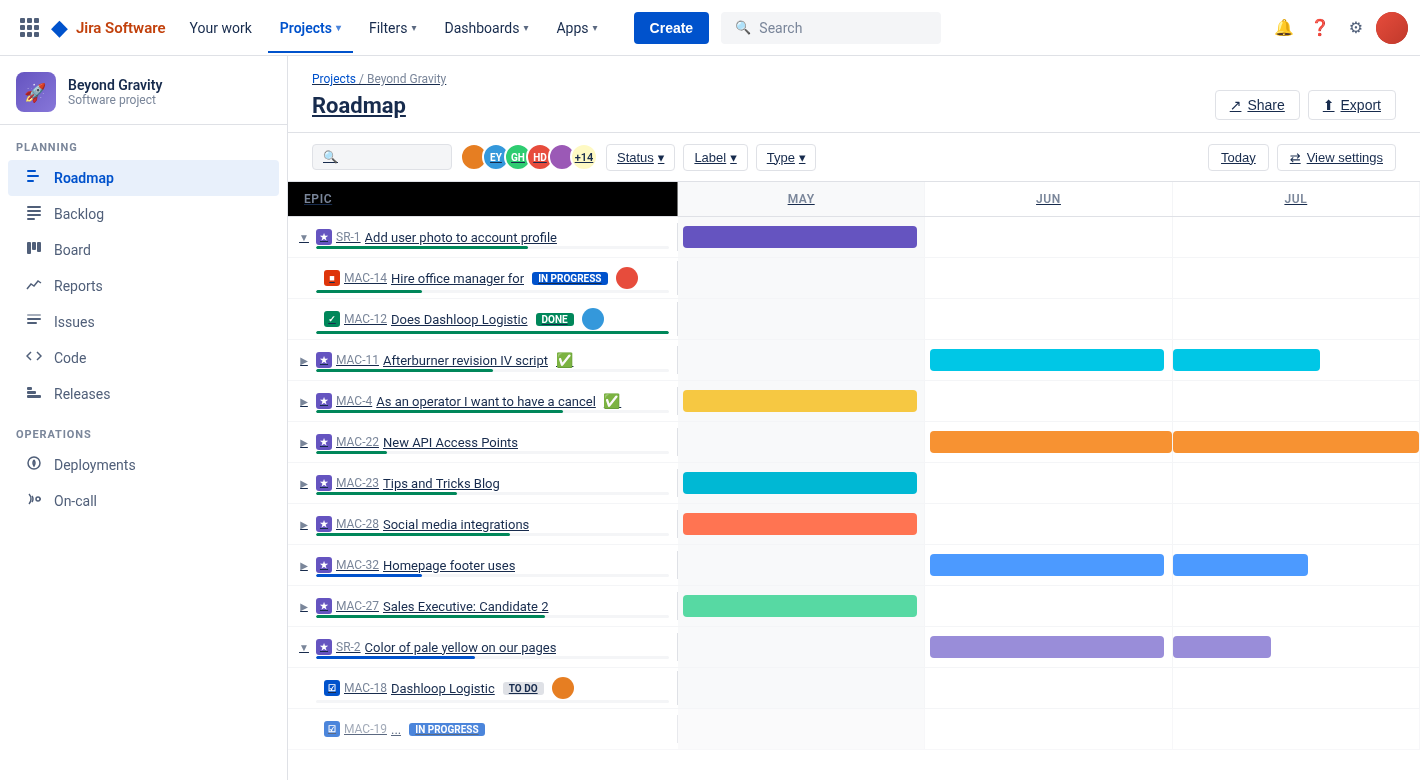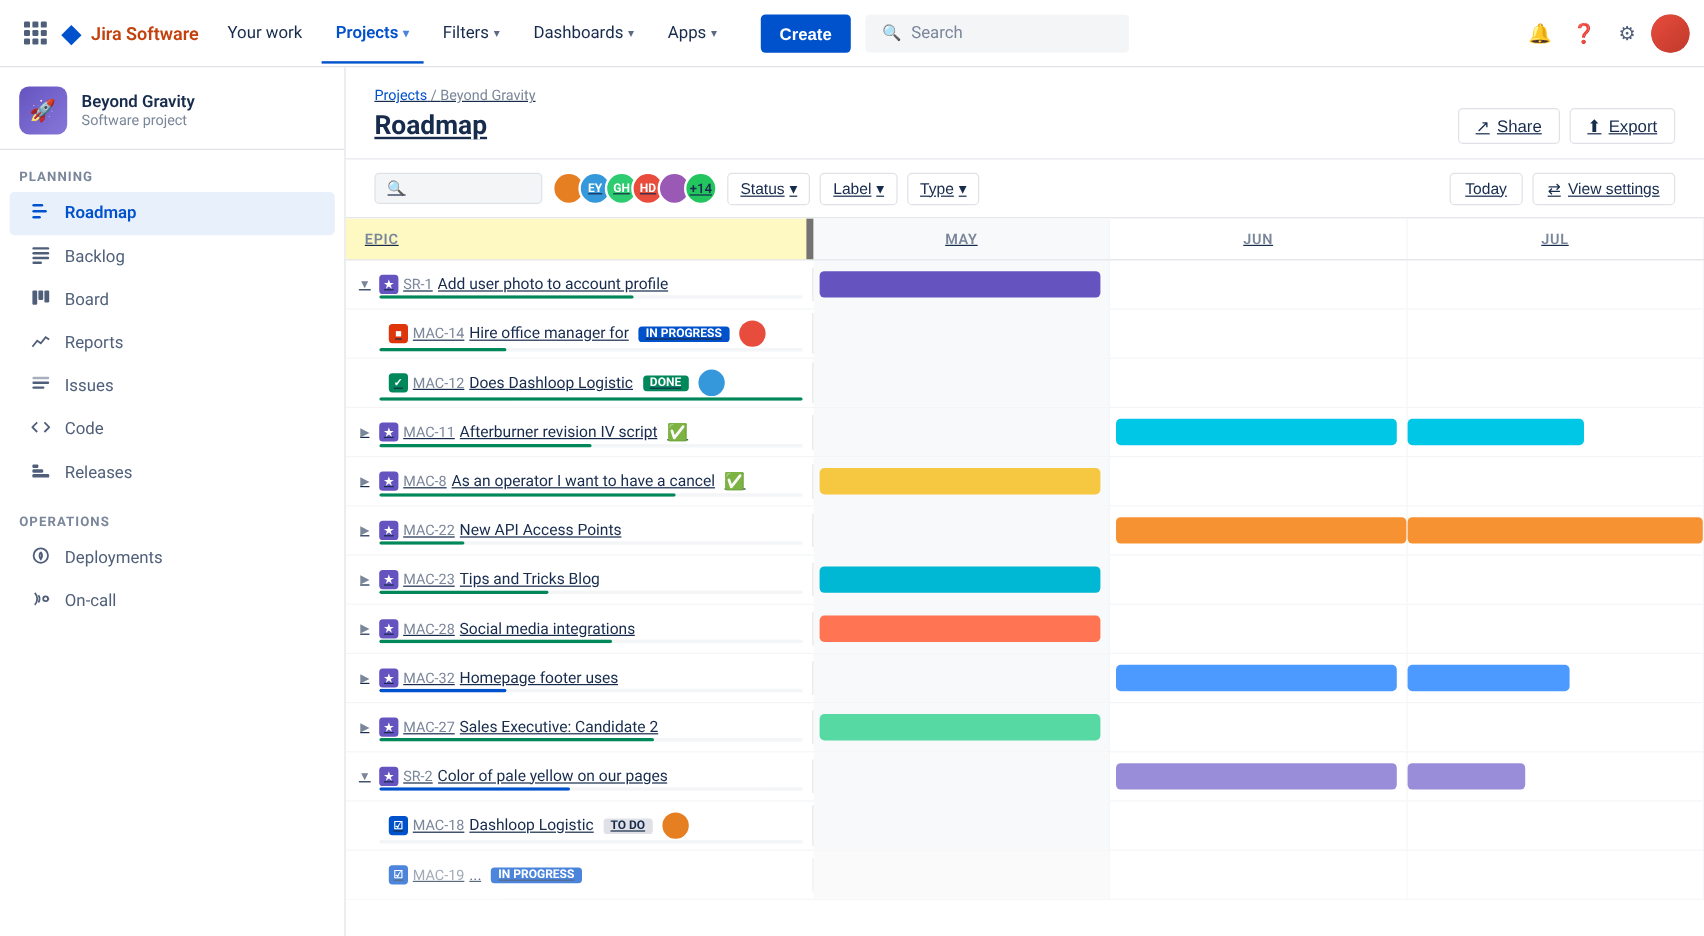--- a/index.html
+++ b/index.html
@@ -119,21 +119,21 @@
     .avatars { display: flex; align-items: center; }
     .avatar-sm {
       width: 28px; height: 28px; border-radius: 50%;
       border: 2px solid #fff; margin-left: -6px;
       display: flex; align-items: center; justify-content: center;
       font-size: 10px; font-weight: 700; color: #fff; cursor: pointer;
       flex-shrink: 0;
     }
     .avatar-sm:first-child { margin-left: 0; }
     .avatar-count {
-      background: #22c55e; color: #172b4d; font-size: 11px; font-weight: 600;
+      background: #fef9c3; color: #172b4d; font-size: 11px; font-weight: 600;
     }
     .filter-btn {
       display: flex; align-items: center; gap: 4px;
       padding: 5px 10px; border: 1px solid #dfe1e6; border-radius: 4px;
       background: #fff; cursor: pointer; font-size: 13px; color: #172b4d;
     }
     .toolbar-right { margin-left: auto; display: flex; align-items: center; gap: 8px; }
     .today-btn {
       padding: 5px 12px; border: 1px solid #dfe1e6; border-radius: 4px;
       background: #fff; cursor: pointer; font-size: 13px; color: #172b4d; font-weight: 500;
@@ -144,23 +144,23 @@
       background: #fff; cursor: pointer; font-size: 13px; color: #172b4d;
     }
 
     
     .roadmap { flex: 1; overflow: auto; position: relative; }
     .roadmap-header {
       display: flex; position: sticky; top: 0; z-index: 10;
       background: #fff; border-bottom: 1px solid #dfe1e6;
     }
     .roadmap-epic-col {
-      width: 390px; min-width: 390px; border-right: 6px solid #737373;
+      width: 390px; min-width: 390px; border-right: 1px solid #737373;
       padding: 10px 16px; font-size: 12px; font-weight: 600; color: #7a869a;
-      text-transform: uppercase; letter-spacing: 0.05em; background: #fef9c3;
+      text-transform: uppercase; letter-spacing: 0.05em; background: #000000;
     }
     .timeline-month {
       flex: 1; padding: 10px 16px; font-size: 12px; font-weight: 600;
       color: #7a869a; text-transform: uppercase; letter-spacing: 0.05em;
       border-right: 1px solid #f4f5f7; text-align: center;
     }
     .timeline-month.may { background: #f8f9fa; }
     .roadmap-row {
       display: flex; align-items: center; border-bottom: 1px solid #f4f5f7;
       min-height: 40px; position: relative;
@@ -527,21 +527,21 @@
         </div>
         <div class="timeline-month" style="position:relative;flex:1;height:40px;">
           <div class="gantt-bar bar-cyan" style="left:0%;width:60%;"></div>
         </div>
       </div>
 
       <div class="roadmap-row">
         <div class="epic-cell">
           <span class="expand-btn">▶</span>
           <div class="epic-icon purple">★</div>
-          <span class="issue-key">MAC-8</span>
+          <span class="issue-key">MAC-4</span>
           <span class="issue-title">As an operator I want to have a cancel</span>
           <span class="check-icon">✅</span>
           <div class="progress-bar-container">
             <div class="progress-bar progress-green" style="width:70%"></div>
           </div>
         </div>
         <div class="timeline-month may" style="position:relative;flex:1;height:40px;">
           <div class="gantt-bar bar-yellow" style="left:2%;width:95%;"></div>
         </div>
         <div class="timeline-month" style="position:relative;flex:1;height:40px;"></div>

